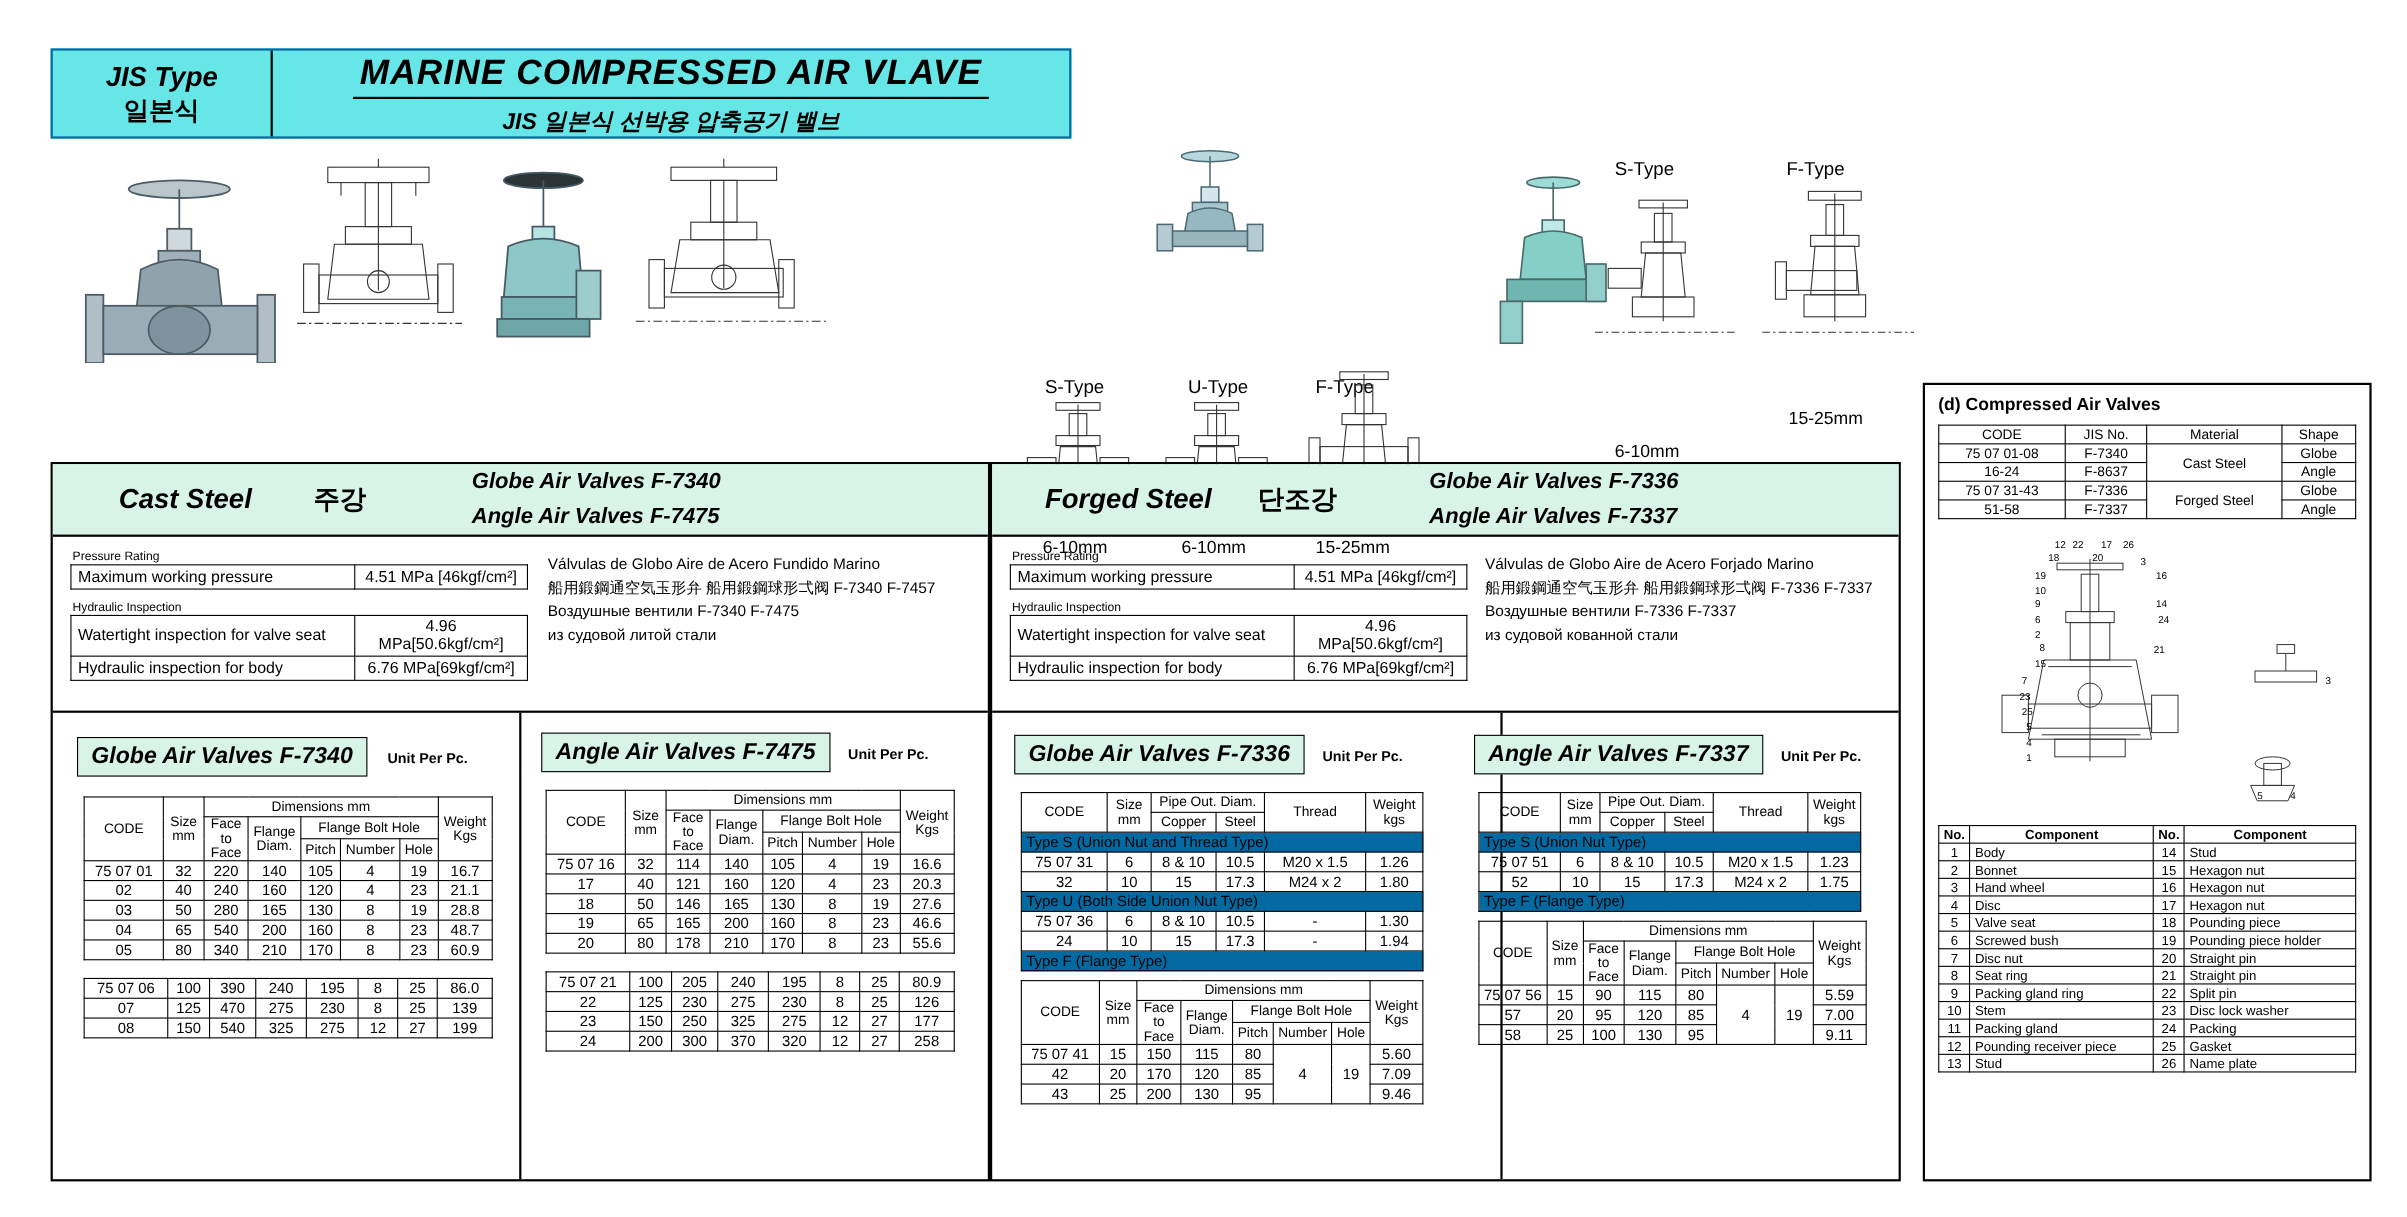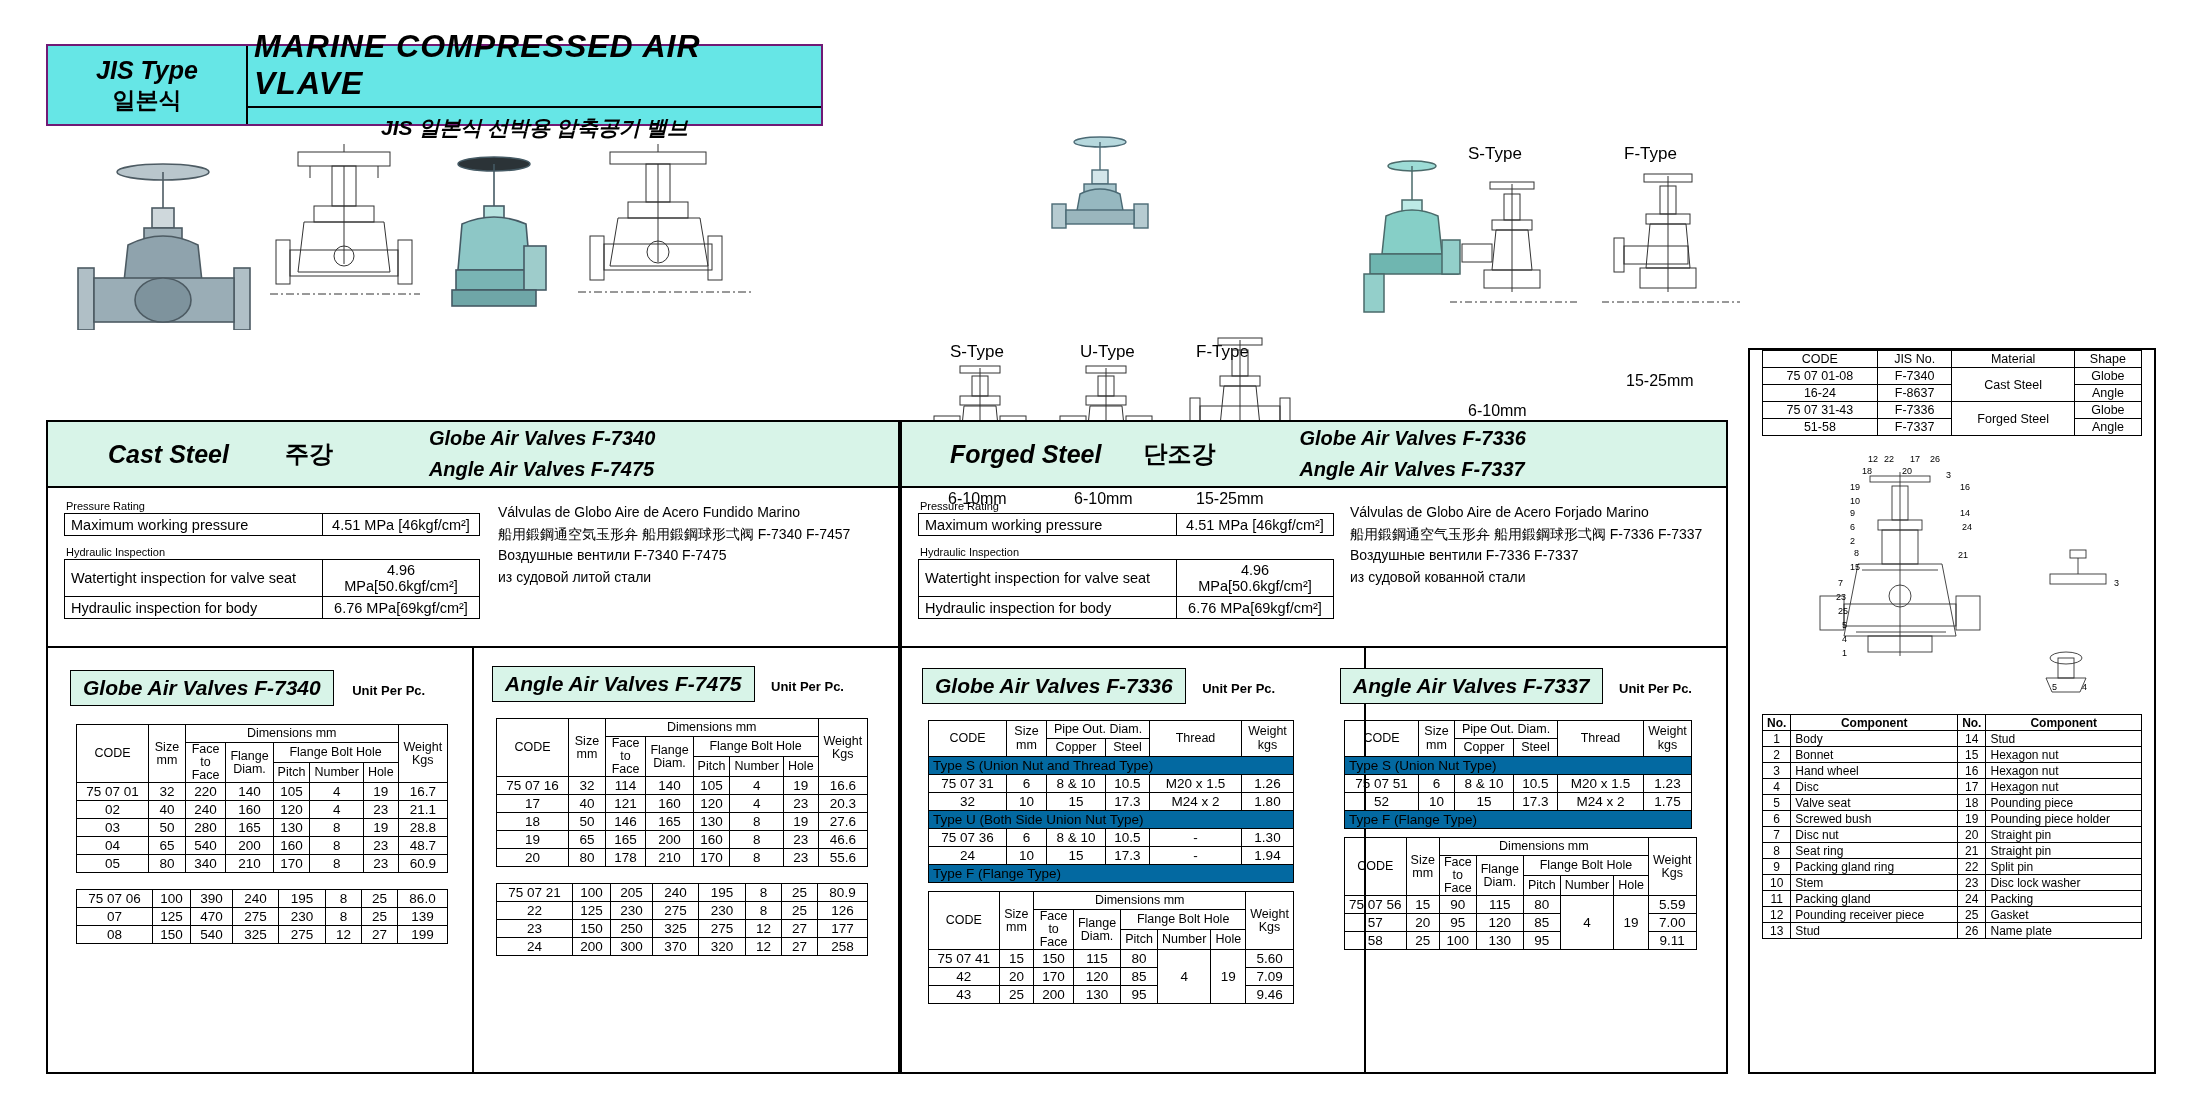--- a/index.html
+++ b/index.html
@@ -9,22 +9,22 @@
     background:#ffffff;
     font-family:"Liberation Sans", sans-serif;
     color:#000;
     position:relative;
     overflow:hidden;
   }
   .page { position:absolute; left:0; top:0; width:2188px; height:1106px; }
 
   
   .banner {
-    position:absolute; left:46px; top:44px; width:777px; height:82px;
-    background:#66e6e6; border:2px solid #701a75;
+    position:absolute; left:46px; top:44px; width:928px; height:82px;
+    background:#66e6e6; border:2px solid #0369a1;
     display:flex; align-items:stretch;
   }
   .banner-left {
     width:200px; border-right:2px solid #000;
     display:flex; flex-direction:column; justify-content:center; align-items:center;
     line-height:1.25;
   }
   .banner-left .l1 { font-style:italic; font-weight:bold; font-size:25px; }
   .banner-left .l2 { font-weight:bold; font-size:23px; }
   .banner-right {
@@ -822,20 +822,21 @@
             <td>95</td>
             <td>9.11</td>
           </tr>
         </tbody>
           </table>
       </div>
     </div>
   </div>
 
   <div class="panel-d">
+    <h4>(d) Compressed Air Valves</h4>
 
     <div style="padding:0 12px;">
       <table class="small">
         <tbody>
             <tr>
           <th>CODE</th>
           <th>JIS No.</th>
           <th>Material</th>
           <th>Shape</th>
         </tr>

